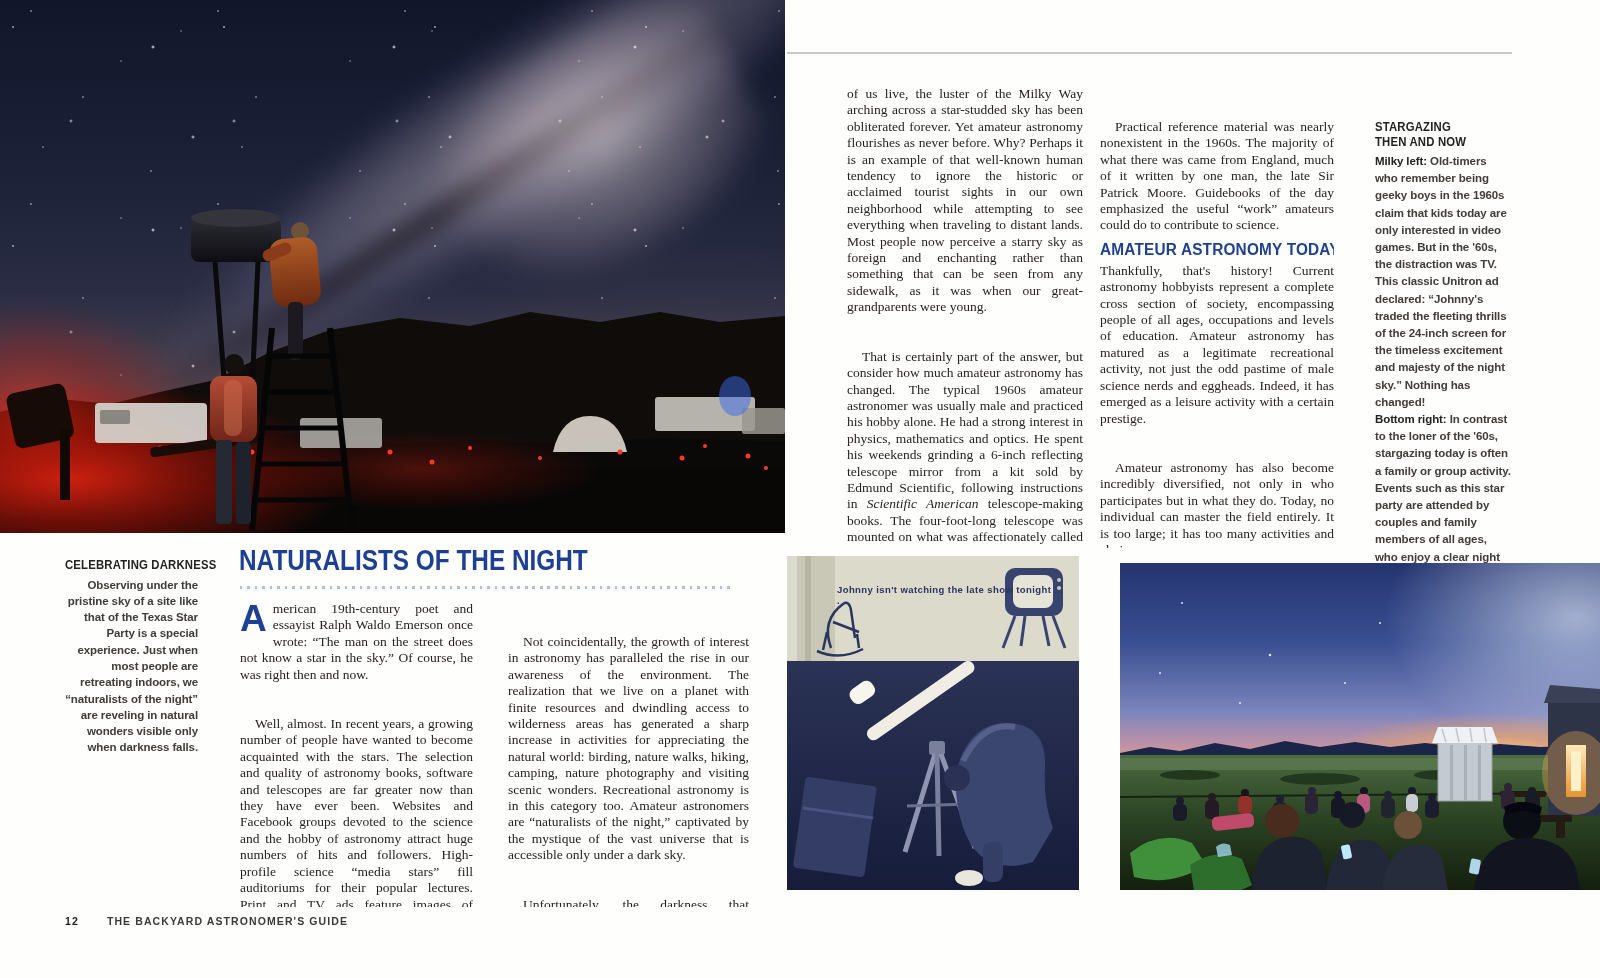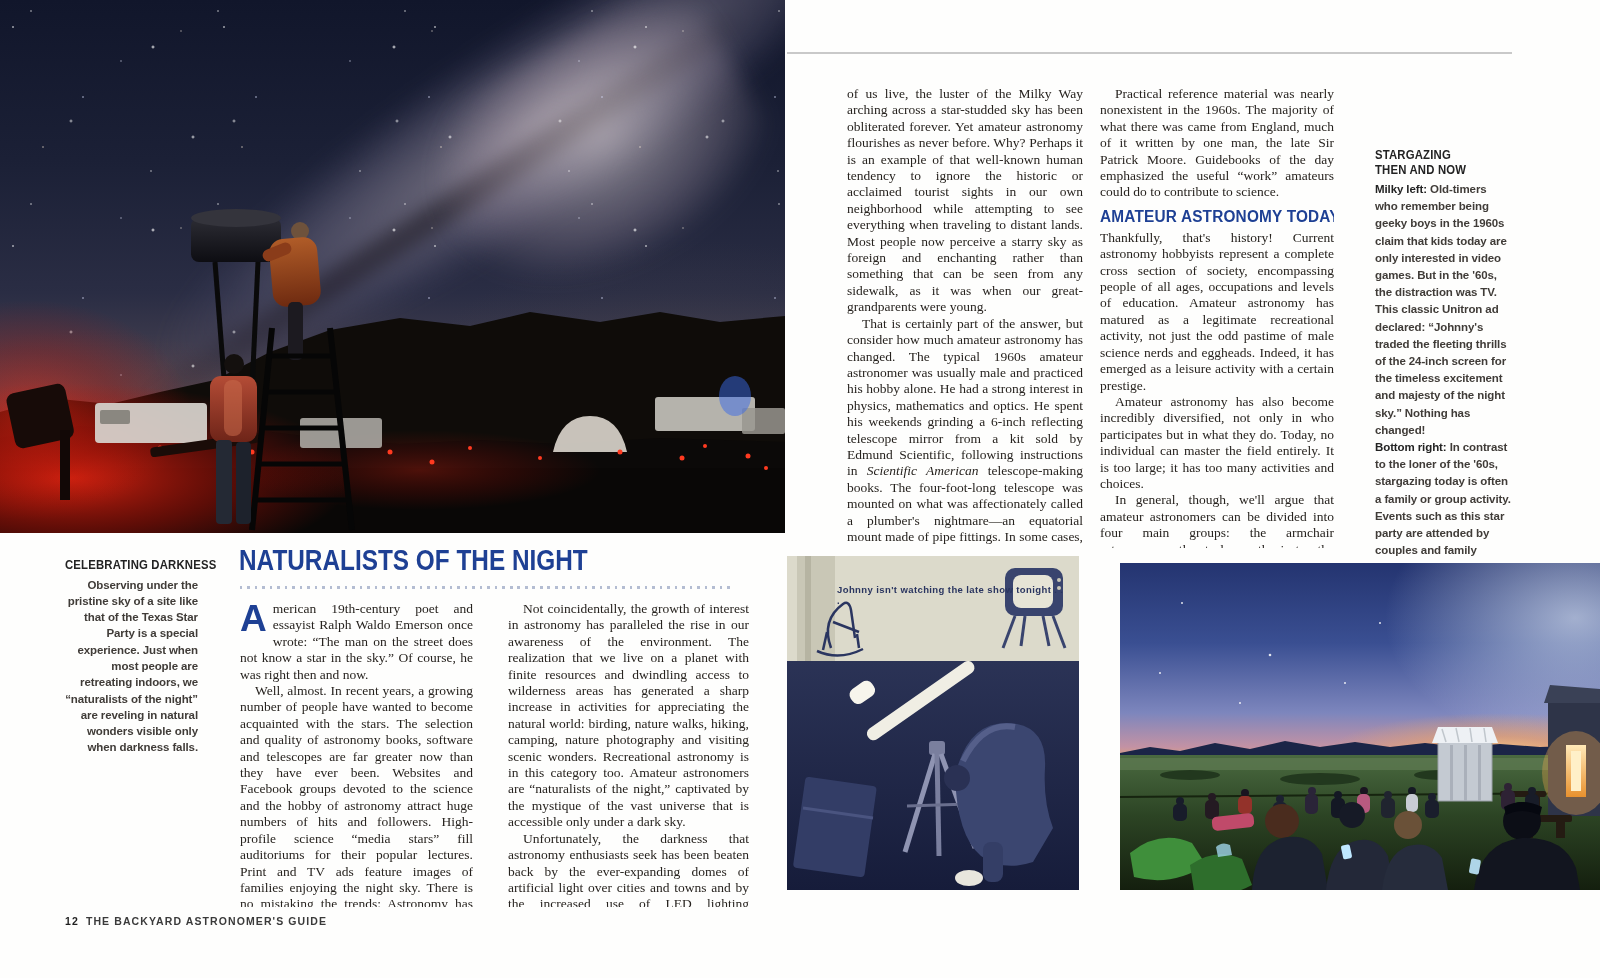--- a/index.html
+++ b/index.html
@@ -41,49 +41,49 @@
     background-size:187px 193px,229px 157px,163px 211px,251px 197px,209px 239px;}
   .mp-scene{position:absolute;left:0;top:0;}
   
   .part-header{position:absolute;left:787px;top:30px;width:725px;text-align:right;font-size:12.5px;font-weight:bold;letter-spacing:1.4px;}
   .part-header .part{color:#1f1f1f;}
   .part-header .pipe{color:#4e93c8;margin:0 5px;}
   .part-header .section{color:#6a6a6a;letter-spacing:1.9px;}
   .header-rule{position:absolute;left:787px;top:52px;width:725px;height:2px;background:#c9c9c9;}
   
   .serif{font-family:"Liberation Serif",serif;font-size:13.5px;line-height:16.4px;color:#27231f;text-align:justify;margin:0;}
-  .serif.ind{text-indent:15px;}
+  .serif.ind{text-indent:15px;margin-top:33px;}
   .col{position:absolute;overflow:hidden;}
   .rp-col1{left:847px;top:86px;width:236px;height:462px;}
   .rp-col2{left:1100px;top:86px;width:234px;height:462px;}
   .col-heading{font-family:"Liberation Sans",sans-serif;font-weight:bold;color:#1e4094;font-size:16px;letter-spacing:.2px;margin:7px 0 4px;white-space:nowrap;transform:scaleX(.96);transform-origin:left center;}
   
   .sidebar{position:absolute;color:#3d3935;}
-  .rp-sidebar{left:1375px;top:120px;width:136px;margin-top:28px;}
+  .rp-sidebar{left:1375px;top:120px;width:136px;}
   .lp-sidebar{left:65px;top:558px;width:133px;}
   .sb-title{font-weight:bold;color:#232323;font-size:12.6px;line-height:14.5px;letter-spacing:.2px;white-space:nowrap;transform:scaleX(.9);transform-origin:left center;margin-bottom:4px;}
   .sb-body{font-size:11.5px;line-height:17.2px;font-weight:bold;color:#403c38;margin:0;letter-spacing:-.1px;}
   .lp-sidebar .sb-body{line-height:16.3px;text-align:right;}
   .sb-body strong{color:#232323;}
   
   .section-title{position:absolute;left:239px;top:544px;margin:0;font-size:29px;font-weight:bold;color:#1e4094;letter-spacing:0;white-space:nowrap;transform:scaleX(.84);transform-origin:left center;}
   .dotted-rule{position:absolute;left:240px;top:586px;width:492px;height:3px;
     background-image:repeating-linear-gradient(90deg,#b4bdd2 0 2.5px,transparent 2.5px 7.5px);}
   .lp-colA{left:240px;top:601px;width:233px;height:306px;}
   .lp-colB{left:508px;top:601px;width:241px;height:306px;}
   .dropcap{float:left;color:#1e4094;font-family:"Liberation Sans",sans-serif;font-weight:bold;font-size:37px;line-height:31px;margin:2px 6px 0 0;}
   
   .ad-photo{position:absolute;left:787px;top:556px;width:292px;height:334px;overflow:hidden;background:#fef9c3;}
   .ad-caption{position:absolute;left:50px;top:28px;width:230px;font-size:9.5px;font-weight:bold;color:#2a3560;letter-spacing:.4px;}
   
   .tw-photo{position:absolute;left:1120px;top:563px;width:480px;height:327px;overflow:hidden;background:#233368;}
   
   .footer{position:absolute;top:915px;font-size:10.5px;font-weight:bold;letter-spacing:1.1px;color:#3a3a3a;}
   .footer-left{left:65px;}
-  .footer-left .pnum{color:#1f1f1f;margin-right:7px;}
+  .footer-left .pnum{color:#1f1f1f;margin-right:28px;}
   .footer-right{left:787px;width:748px;text-align:right;}
   .footer-right .chap{color:#1f1f1f;}
   .footer-right .pipe{color:#4e93c8;margin:0 5px;}
   .footer-right .title{color:#555;}
   .footer-right .pnum{color:#1f1f1f;margin-left:12px;}
 </style>
 </head>
 <body>
 
 <div class="spread">

